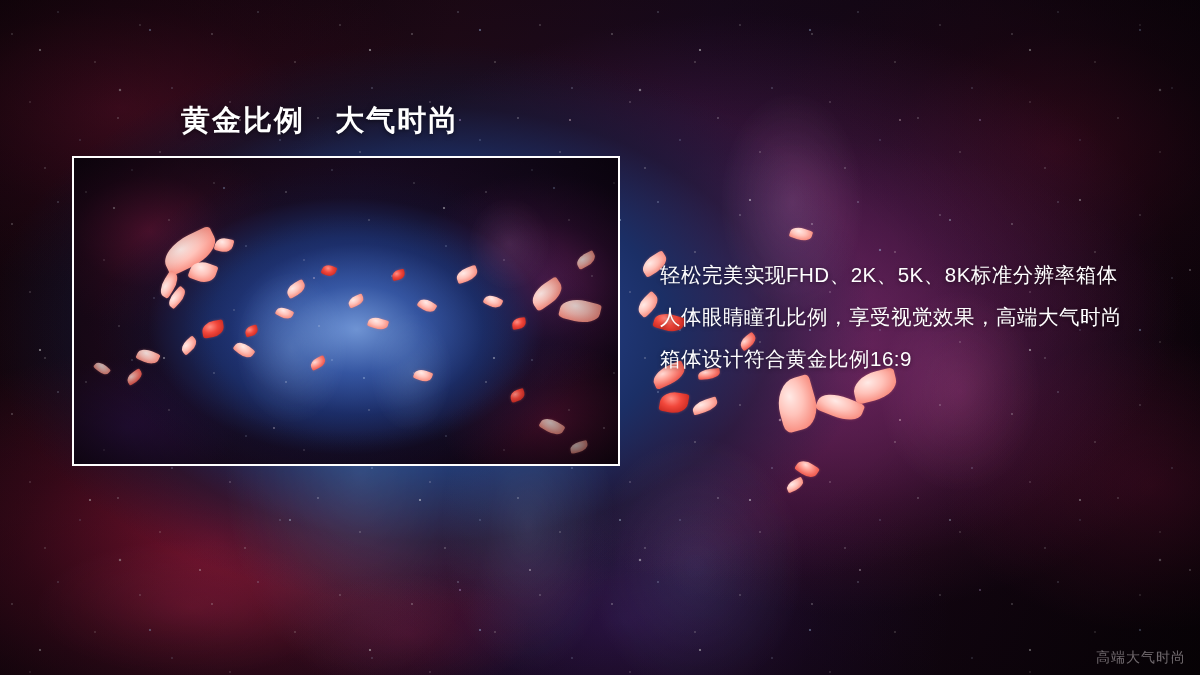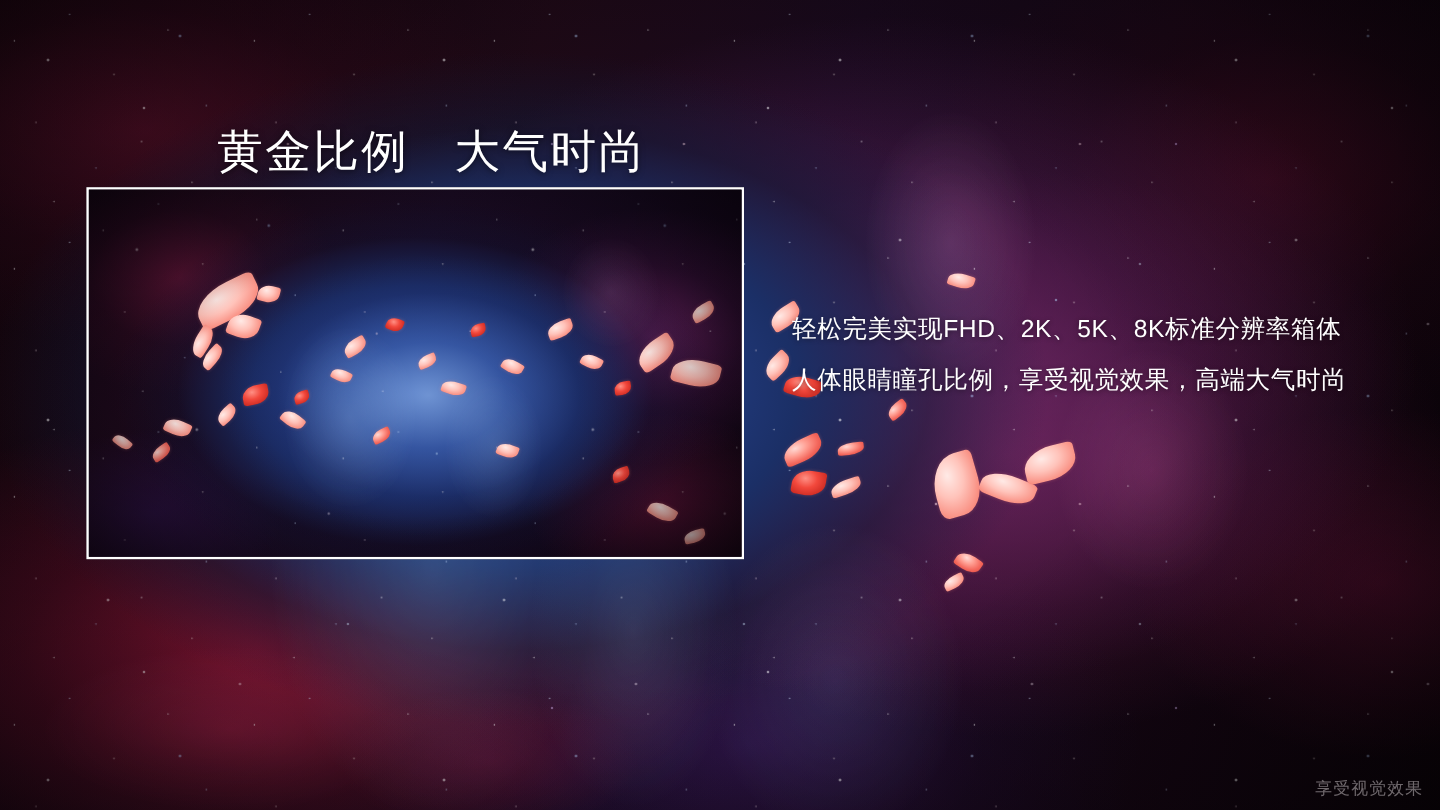--- a/index.html
+++ b/index.html
@@ -89,24 +89,24 @@
       radial-gradient(2.2px 2.2px at 460px 120px, rgba(230,200,255,1), rgba(200,160,255,.12) 45%, transparent 70%);
     background-size:520px 470px;
     background-repeat:repeat;
     opacity:.9;
   }
 
   
   .slide-title {
     position:absolute;
     left:181px; top:101px;
-    font-size:38px;
+    font-size:29px;
     letter-spacing:2px;
     color:#ffffff;
-    font-weight:400;
+    font-weight:700;
     white-space:pre;
     text-shadow:0 1px 5px rgba(0,0,0,.55);
   }
 
   .body-text {
     position:absolute;
     left:660px; top:254px;
     width:500px;
   }
   .body-line {
@@ -274,17 +274,18 @@
       </div>
       <div class="photo-vignette"></div>
     </div>
   </div>
 
   <div class="slide-title">黄金比例   大气时尚</div>
 
   <div class="body-text">
     <div class="body-line">轻松完美实现FHD、2K、5K、8K标准分辨率箱体</div>
     <div class="body-line">人体眼睛瞳孔比例，享受视觉效果，高端大气时尚</div>
-  </div>
-
-  <div class="watermark">享受视觉效果</div>
+    <div class="body-line">箱体设计符合黄金比例16:9</div>
+  </div>
+
+  <div class="watermark">高端大气时尚</div>
 
 </div>
 
 </body></html>

